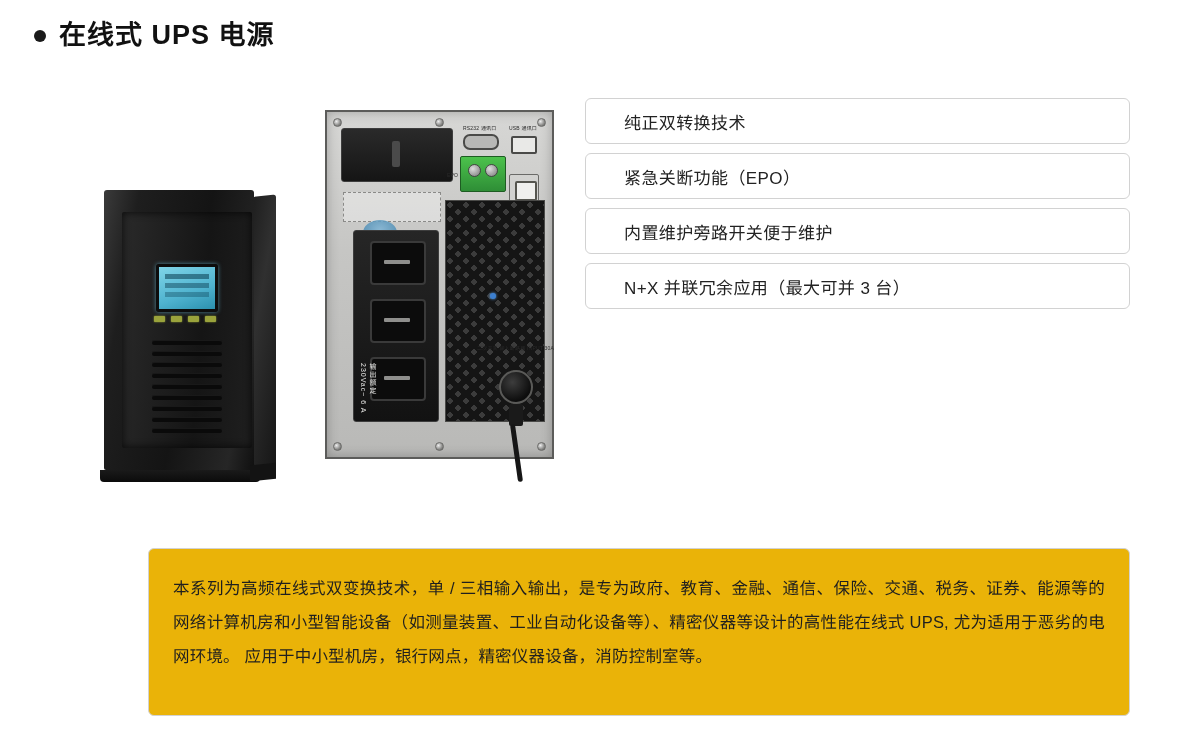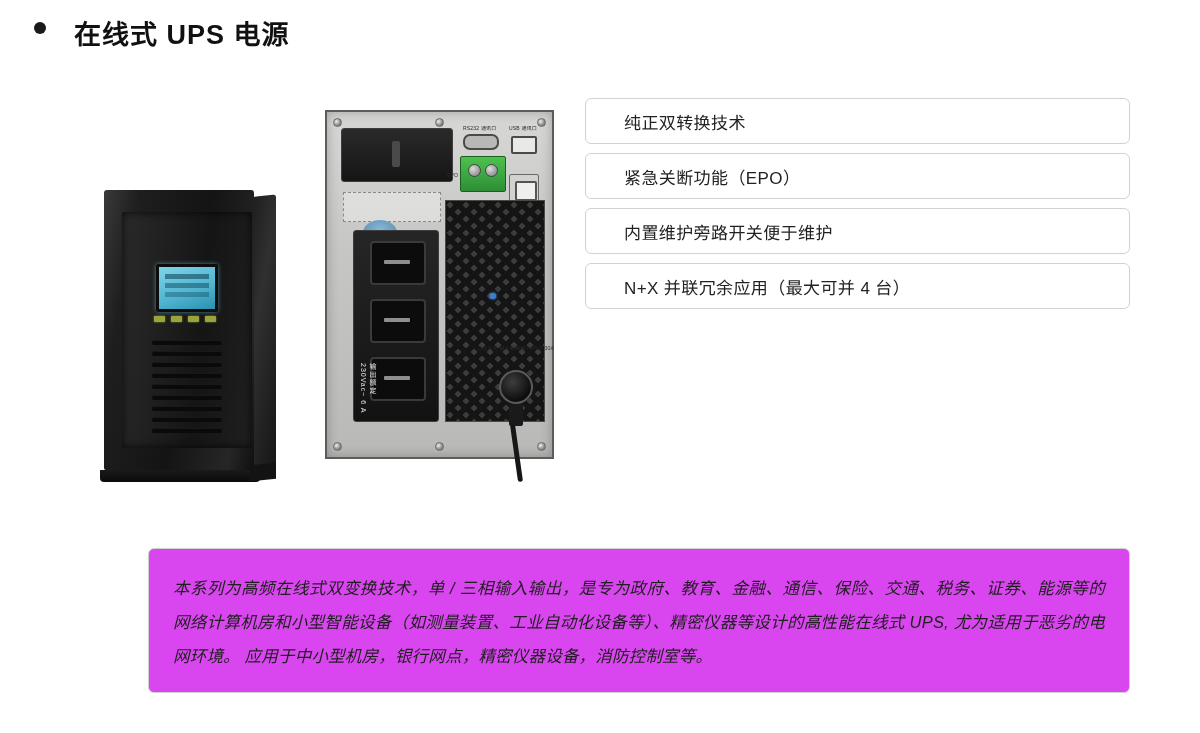--- a/index.html
+++ b/index.html
@@ -16,21 +16,22 @@
     position: relative;
     overflow: hidden;
   }
 
   
   .page-title {
     position: absolute;
     left: 34px;
     top: 22px;
     display: flex;
-    gap: 28px;
+    align-items: center;
+    gap: 13px;
   }
   .bullet-dot {
     width: 12px;
     height: 12px;
     border-radius: 50%;
     background: #1a1a1a;
     display: block;
   }
   .page-title-text {
     font-size: 27px;
@@ -406,27 +407,26 @@
     letter-spacing: .4px;
     box-sizing: border-box;
   }
 
   
   .description {
     position: absolute;
     left: 148px;
     top: 548px;
     width: 982px;
-    height: 145px;
+    height: 168px;
     border: 1px solid #d2d2d2;
     border-radius: 6px;
-    background: #d946ef;
+    background: #eab308;
     box-sizing: border-box;
     padding: 22px 24px 0 24px;
-    font-style: italic;
   }
   .description p {
     margin: 0;
     font-size: 16.5px;
     line-height: 34px;
     color: #1f1f1f;
     letter-spacing: .2px;
     text-align: justify;
   }
 </style>
@@ -507,18 +507,18 @@
     <div class="breaker"></div>
     <span class="lbl" style="left:150px;top:232px;">二次开关 输入断路器 INPUT 30A</span>
     <div class="cord"></div>
   </div>
 </div>
 
 <div class="features">
   <div class="feature-item">纯正双转换技术</div>
   <div class="feature-item">紧急关断功能（EPO）</div>
   <div class="feature-item">内置维护旁路开关便于维护</div>
-  <div class="feature-item">N+X 并联冗余应用（最大可并 4 台）</div>
+  <div class="feature-item">N+X 并联冗余应用（最大可并 3 台）</div>
 </div>
 
 <div class="description">
   <p>本系列为高频在线式双变换技术，单 / 三相输入输出，是专为政府、教育、金融、通信、保险、交通、税务、证券、能源等的网络计算机房和小型智能设备（如测量装置、工业自动化设备等）、精密仪器等设计的高性能在线式 UPS, 尤为适用于恶劣的电网环境。 应用于中小型机房，银行网点，精密仪器设备，消防控制室等。</p>
 </div>
 
 </body></html>

